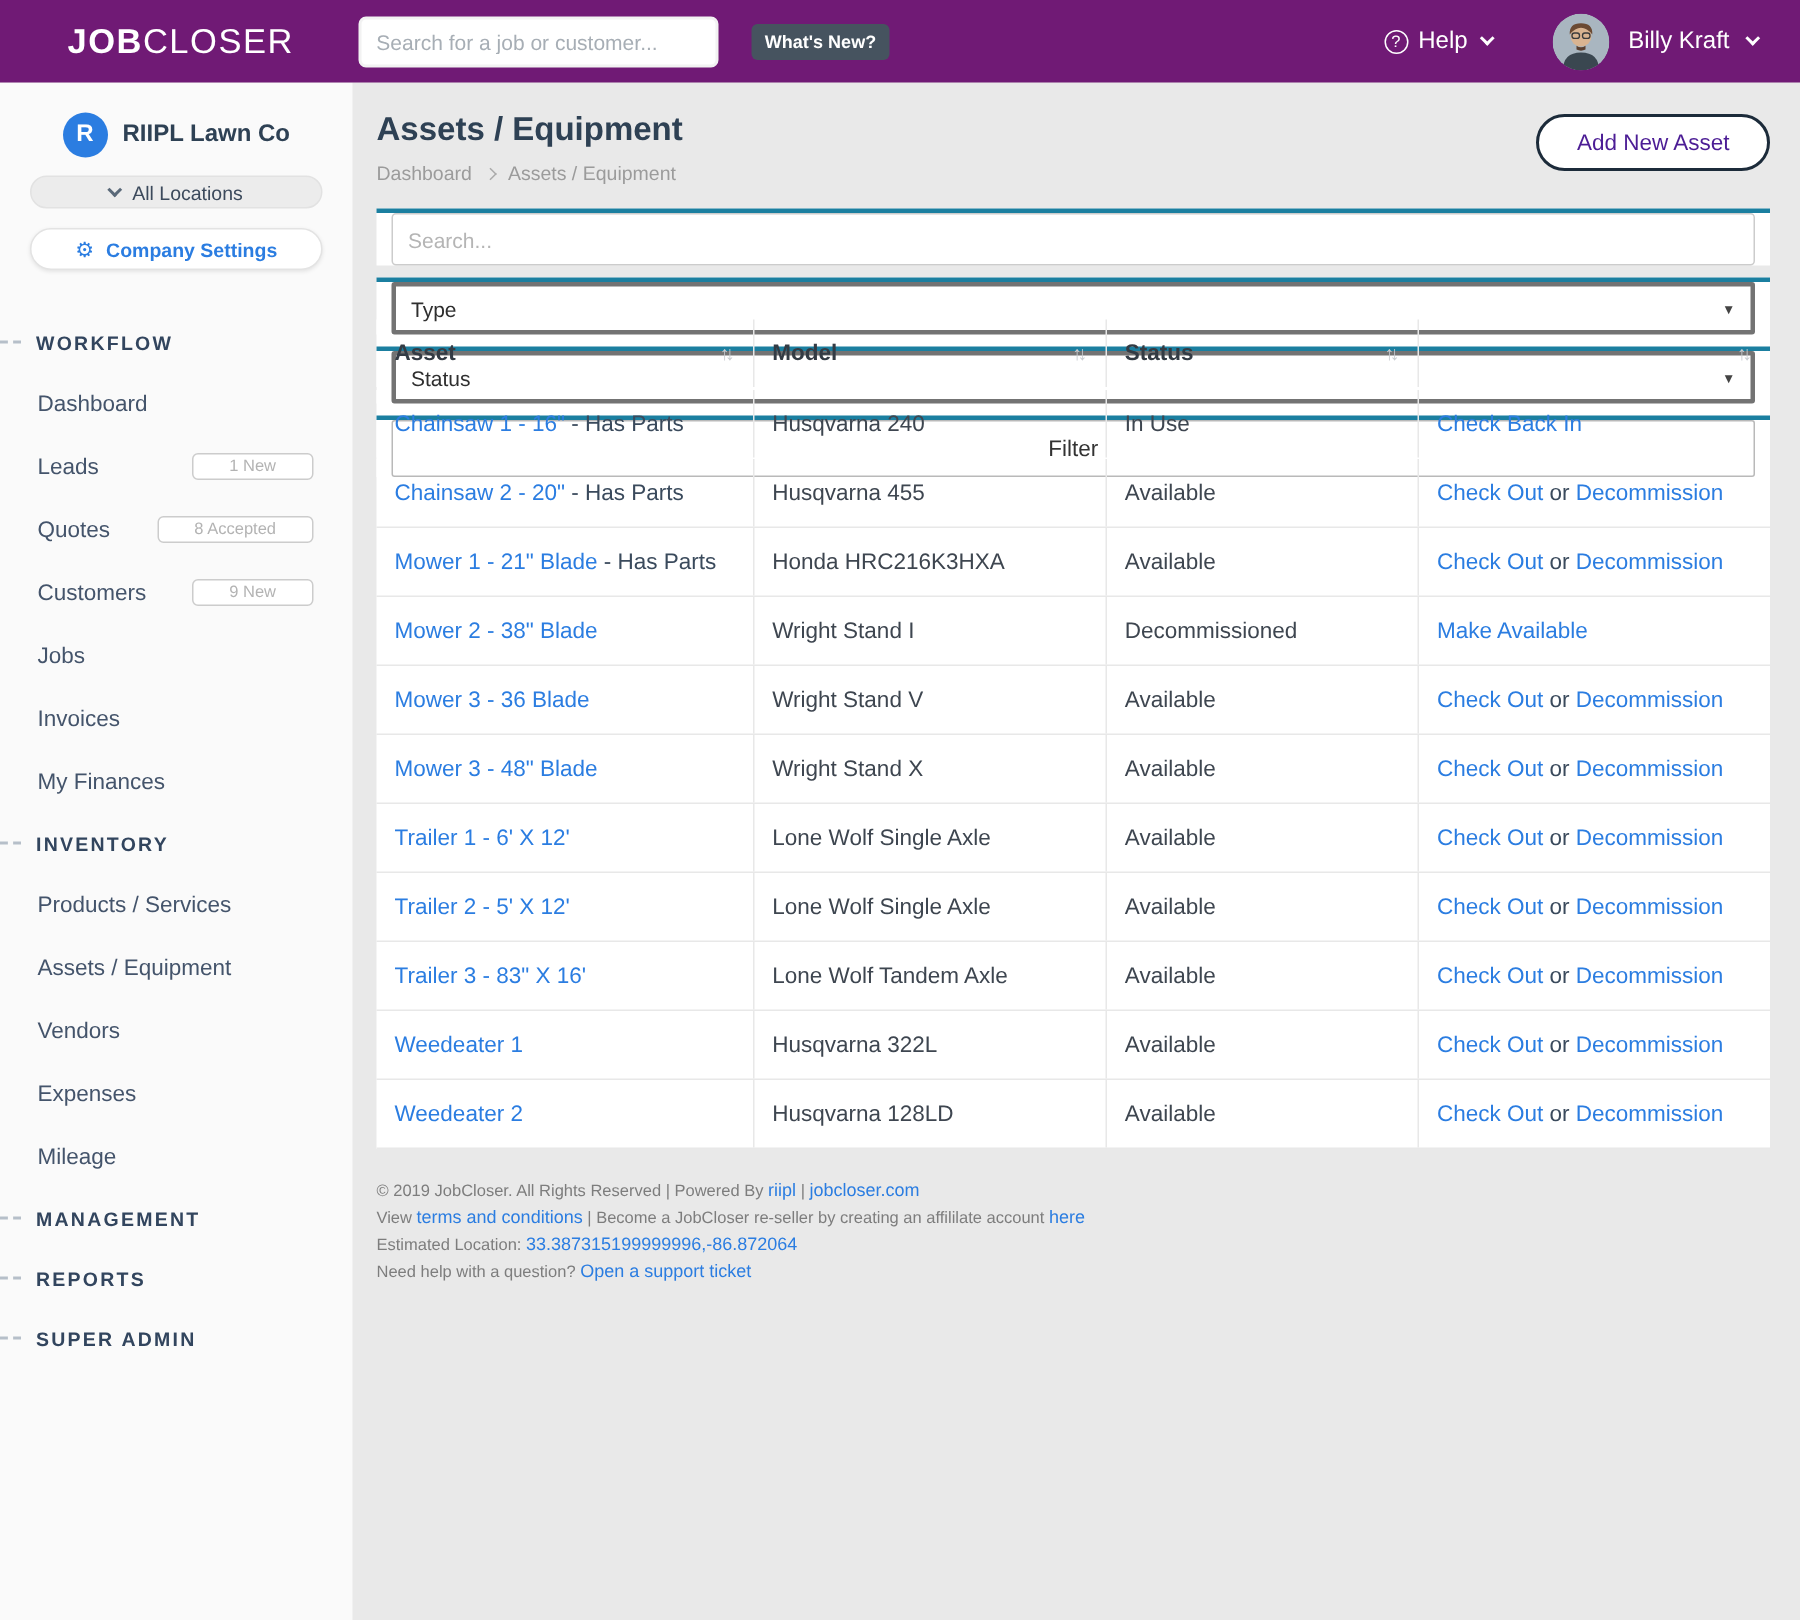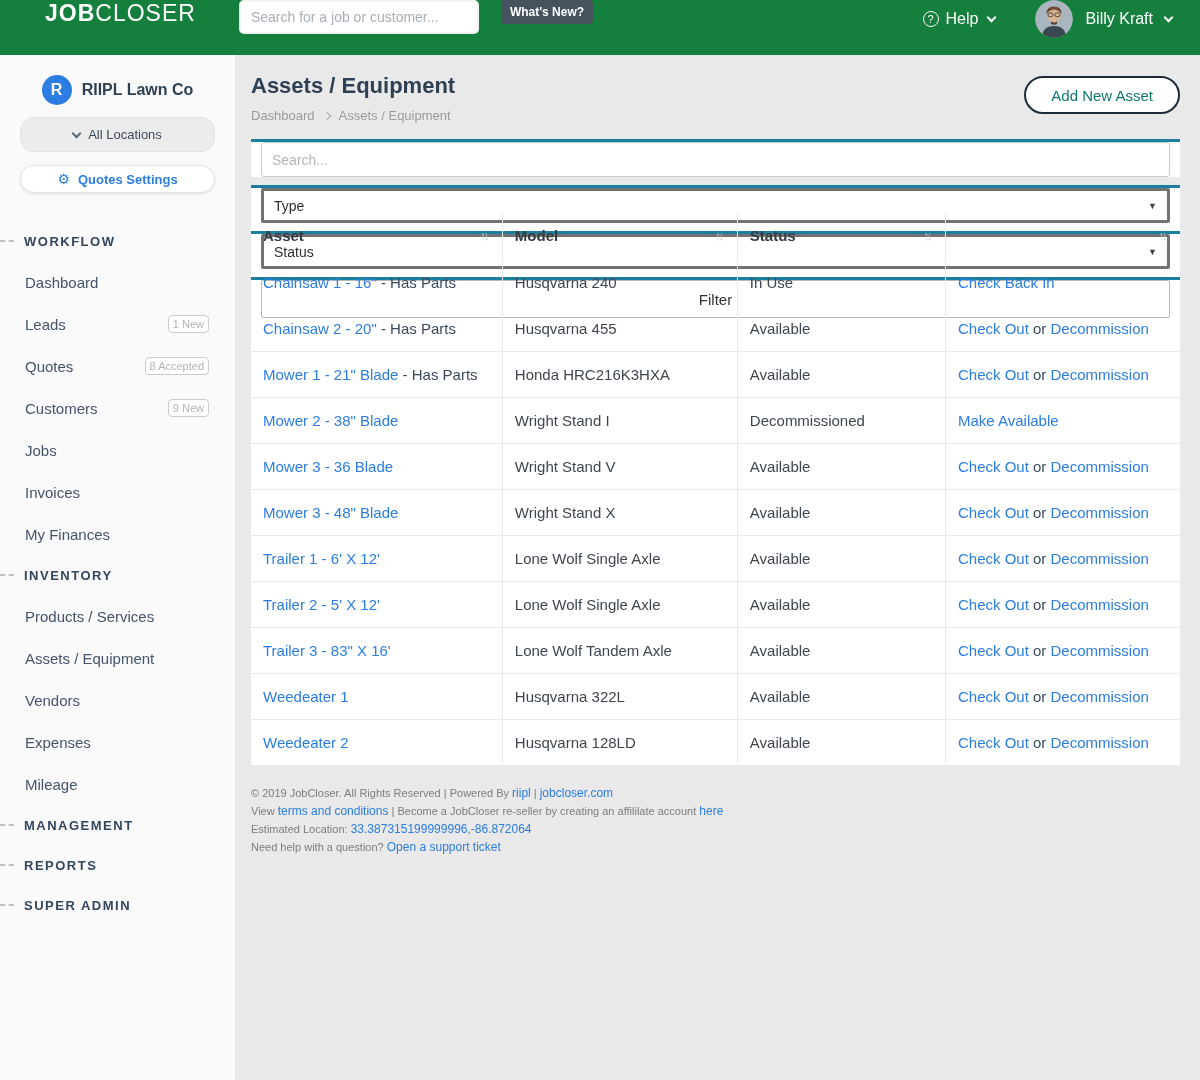--- a/index.html
+++ b/index.html
@@ -4,21 +4,21 @@
 <style>
   * { box-sizing: border-box; margin: 0; padding: 0; }
   html,body { width:1200px; }
   body {
     font-family: "Liberation Sans", "DejaVu Sans", sans-serif;
     background:#e9e9e9;
     color:#3e4650;
   }
   
   .navbar {
-    height:55px; background:#15803d; display:flex; align-items:flex-start;
+    height:55px; background:#701a75; display:flex; align-items:center;
     position:relative; z-index:5;
   }
   .logo { margin-left:45px; font-size:23px; color:#fff; letter-spacing:1px; white-space:nowrap; cursor:pointer;}
   .logo .lb { font-weight:800; }
   .logo .ll { font-weight:300; }
   .nav-search {
     margin-left:43px; width:240px; height:34px; border-radius:5px;
     border:2px solid #f2f2f2; padding:0 10px; font-size:14px; color:#333; outline:none;
   }
   .nav-search::placeholder { color:#a7aeb5; }
@@ -44,21 +44,21 @@
   .shell { display:flex; min-height:1025px; }
   
   .sidebar { width:235px; flex:none; background:#fafafa; }
   .company { display:flex; align-items:center; justify-content:center; gap:10px; padding-top:20px; }
   .r-badge {
     width:30px; height:30px; border-radius:50%; background:#2b7de1; color:#fff;
     font-weight:700; font-size:16px; display:flex; align-items:center; justify-content:center; flex:none;
   }
   .company-name { font-size:16px; font-weight:700; color:#2e4154; }
   .pill {
-    width:195px; height:35px; margin:12px auto 0; border-radius:14px;
+    width:195px; height:22px; margin:12px auto 0; border-radius:14px;
     display:flex; align-items:center; justify-content:center; gap:8px;
     font-size:13px; cursor:pointer;
   }
   .loc-pill { background:#ececec; border:1px solid #e2e2e2; color:#3c4a5c; }
   .loc-pill .chev { border-color:#5a6979; margin-top:-3px; }
   .set-pill {
     background:#fff; border:1px solid #e3e3e3; height:28px; margin-top:13px;
     box-shadow:0 1px 3px rgba(0,0,0,.10); color:#2b7de1; font-weight:700;
   }
   .gear { font-size:14px; line-height:1; }
@@ -67,32 +67,32 @@
     height:40px; display:flex; align-items:center; cursor:pointer;
     color:#32455e; font-weight:700; font-size:13px; letter-spacing:1.5px;
   }
   .dash { width:14px; border-top:2px dashed #b6bfc9; margin-right:10px; flex:none; }
   .side-item {
     height:42px; display:flex; align-items:center; justify-content:space-between;
     padding-left:25px; padding-right:26px; color:#44546b; font-size:15px; cursor:pointer;
   }
   .side-badge {
     border:1px solid #ccc; border-radius:4px; color:#b3b3b3; font-size:11px;
-    padding:2px 4px; background:#fff; white-space:nowrap;
+    padding:2px 24px; background:#fff; white-space:nowrap;
   }
   
   .main { flex:1; padding:0 20px 0 16px; min-width:0; }
   .page-head { display:flex; justify-content:space-between; align-items:flex-start; padding:18px 0 16px; }
   .page-title { font-size:22px; font-weight:700; color:#2e4154; }
   .breadcrumb { margin-top:9px; font-size:13px; color:#9b9b9b; display:flex; align-items:center; gap:9px; }
   .bc-link { cursor:pointer; }
   .bc-sep { width:6px; height:6px; border-right:1.5px solid #aaa; border-top:1.5px solid #aaa; transform:rotate(45deg); display:inline-block; }
   .add-btn {
     margin-top:3px; height:38px; padding:0 25px; border-radius:19px; border:2px solid #1c2b3a;
-    background:#fff; font-size:15px; color:#0f766e; cursor:pointer; font-family:inherit;
+    background:#fff; font-size:15px; color:#4c1d95; cursor:pointer; font-family:inherit;
   }
   
   .filter-row { display:flex; gap:8px; height:68px;flex-direction:column; }
   .fcard { background:#fff; border-top:3px solid #1b7fa0; display:flex; align-items:center; padding:0 10px; }
   .fcard.c1 { flex:333 0 0; }
   .fcard.c2 { flex:207 0 0; }
   .fcard.c3 { flex:276 0 0; }
   .fcard.c4 { flex:86 0 0; }
   .f-search {
     width:100%; height:35px; border:1px solid #ccc; border-radius:3px;
@@ -179,21 +179,21 @@
     <div class="company">
       <span class="r-badge">R</span>
       <span class="company-name">RIIPL Lawn Co</span>
     </div>
     <div class="pill loc-pill">
       <span class="chev"></span>
       <span>All Locations</span>
     </div>
     <div class="pill set-pill">
       <span class="gear">⚙</span>
-      <span>Quotes Settings</span>
+      <span>Company Settings</span>
     </div>
     <nav class="side-nav" id="side-nav">
         <div class="side-section-header">
           <span class="dash"></span>
           <span>WORKFLOW</span>
         </div>
         <div class="side-item">
           <span>Dashboard</span>
         </div>
         <div class="side-item">

